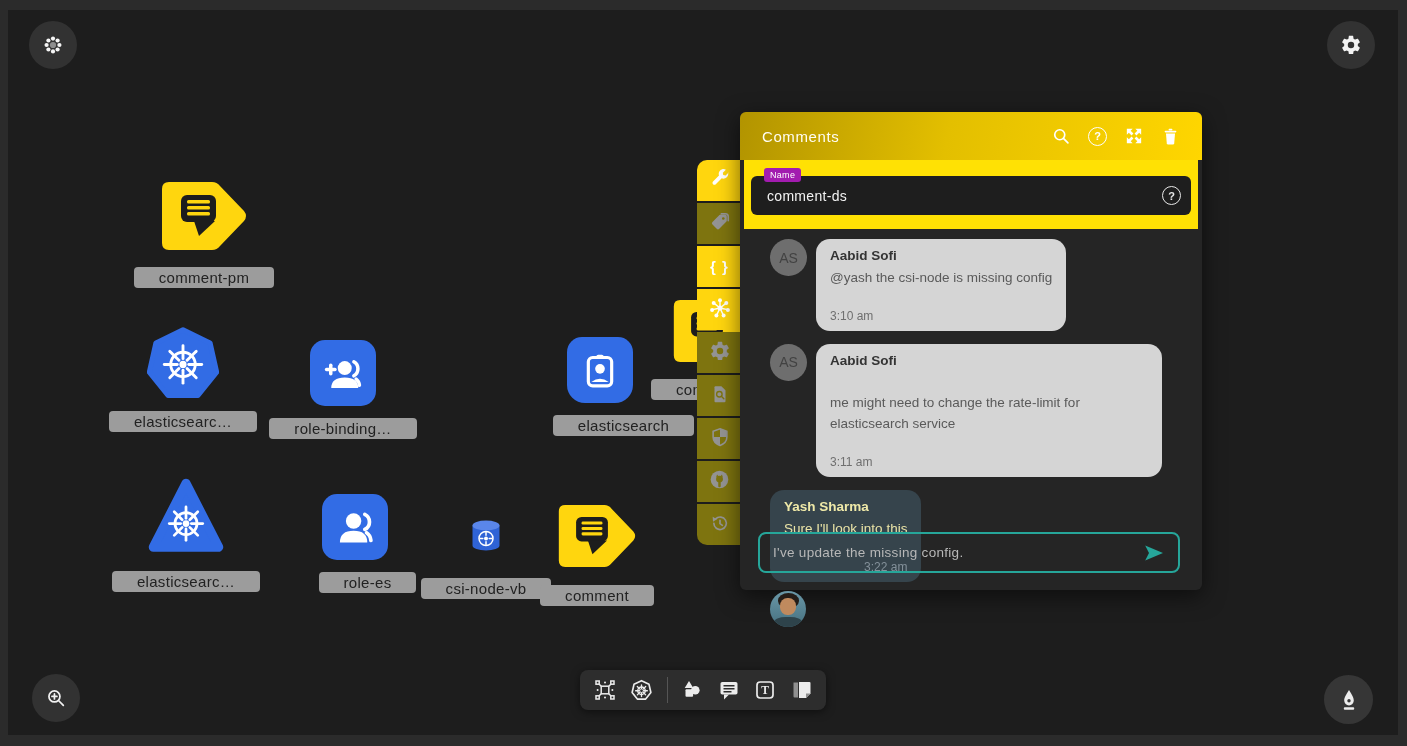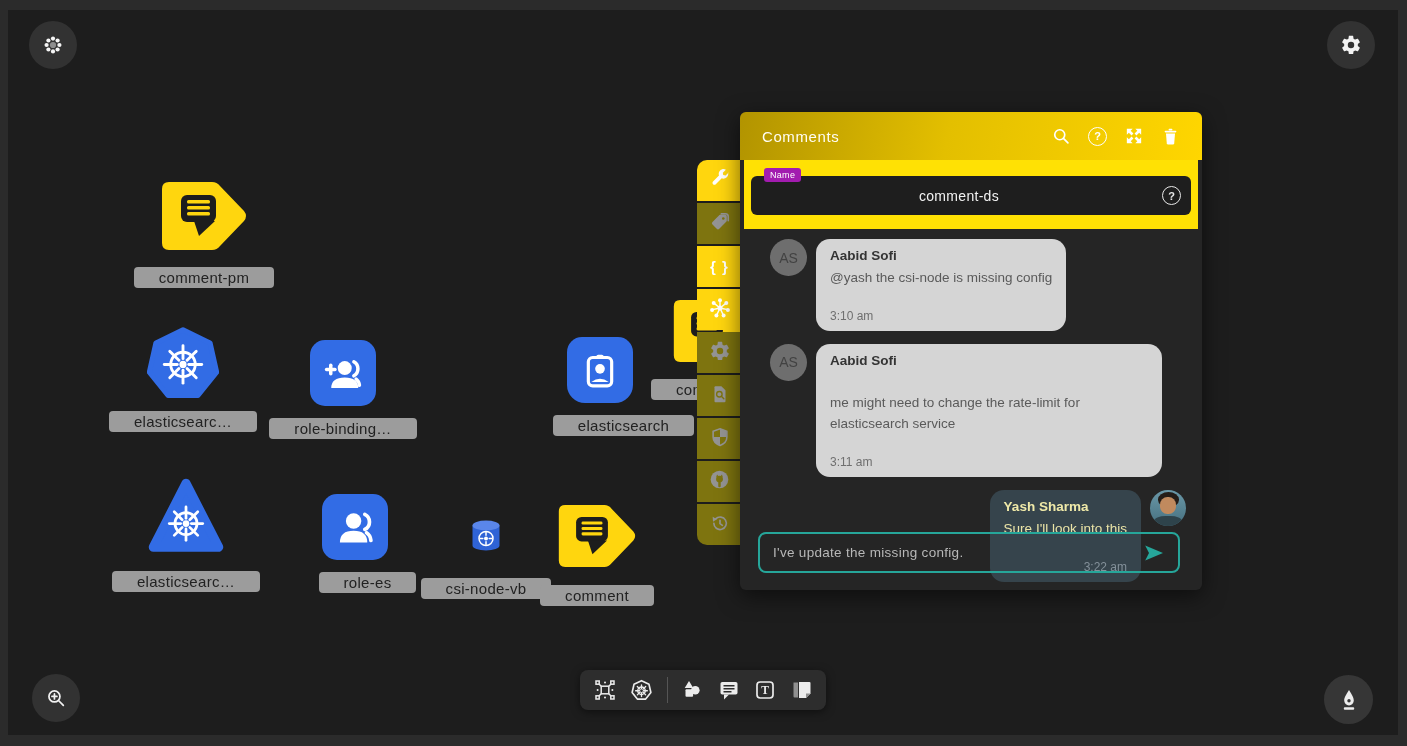--- a/index.html
+++ b/index.html
@@ -32,29 +32,29 @@
     border-radius:6px; box-shadow:0 6px 22px rgba(0,0,0,.55); z-index:7; }
   .p-header { height:48px; border-radius:6px 6px 0 0; padding:0 22px;
     background:linear-gradient(100deg,#b29400 0%,#e3bf00 45%,#ffd600 100%);
     display:flex; align-items:center; color:#fffdf2; }
   .p-title { font-size:15px; letter-spacing:.6px; }
   .p-hicons { margin-left:auto; display:flex; gap:17px; align-items:center; color:#ffffff; }
   .p-hicons .hic { cursor:pointer; display:flex; }
   .p-yellow { margin:0 4px; background:#ffe104; padding:16px 7px 14px; }
   .name-wrap { position:relative; height:39px; }
   .name-input { width:100%; height:39px; background:#1e1e1e; border:none; border-radius:6px;
-    color:#f2f2f2; font-size:14px; padding:0 40px 0 16px; font-family:inherit; letter-spacing:.3px;text-align:center; }
+    color:#f2f2f2; font-size:14px; padding:0 40px 0 16px; font-family:inherit; letter-spacing:.3px; }
   .name-label { position:absolute; top:-8px; left:13px; background:#a21caf; color:#fff;
     font-size:9px; padding:2px 6px; border-radius:3px; letter-spacing:.3px; }
   .name-help { position:absolute; right:10px; top:10px; color:#e8e8e8; }
   .q-circle { width:19px; height:19px; border-radius:50%; border:1.8px solid currentColor;
     display:flex; align-items:center; justify-content:center; font-size:11px; font-weight:bold; }
   .msgs { padding:10px 16px 0 30px; }
   .msg { display:flex; gap:9px; margin-bottom:13px; align-items:flex-start; }
-  .msg.right { justify-content:flex-end; }
+  .msg.right { justify-content:flex-end;flex-direction:column; }
   .avatar { width:37px; height:37px; border-radius:50%; background:#6e6e6e; color:#424242;
     font-size:14px; display:flex; align-items:center; justify-content:center; flex:none; }
   .bubble { background:#d5d5d5; border-radius:14px; padding:9px 14px 8px; max-width:346px; }
   .b-name { font-weight:bold; font-size:13.5px; color:#343434; margin-bottom:5px; }
   .b-text { font-size:13.5px; color:#5a5a5a; line-height:1.55; }
   .b-text.gap-top { margin-top:25px; }
   .b-time { font-size:12px; color:#6f6f6f; margin-top:20px; }
   .msg.right .bubble { background:#36444c; }
   .msg.right .b-name { color:#efe9a8; }
   .msg.right .b-text { color:#e9e3a6; }

